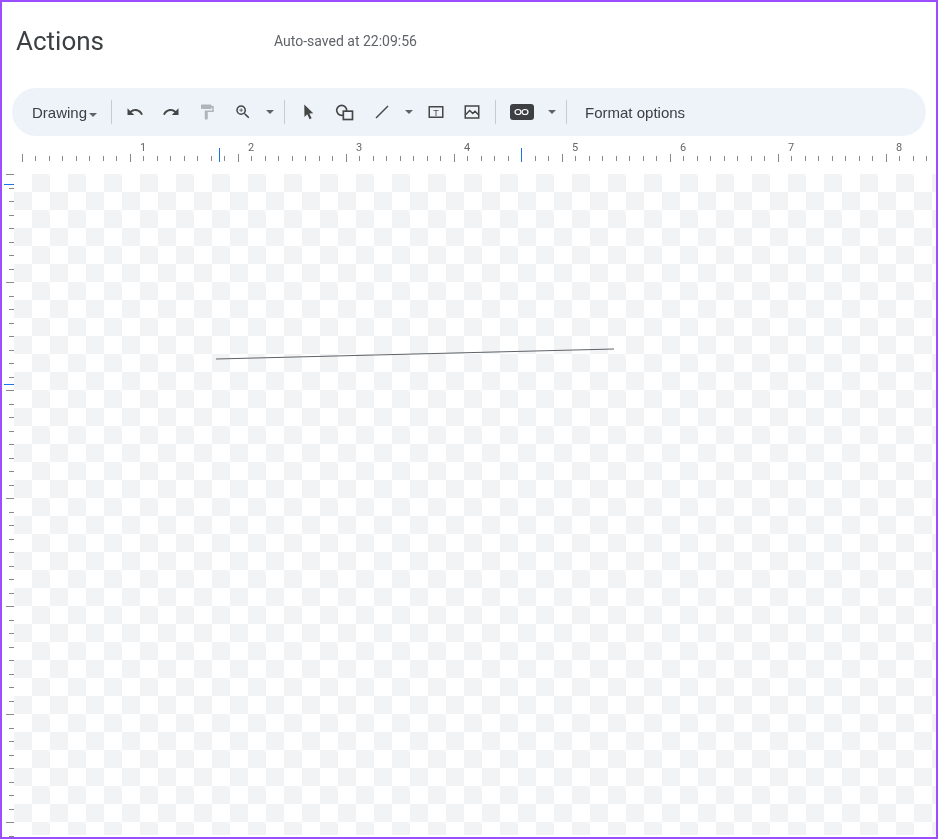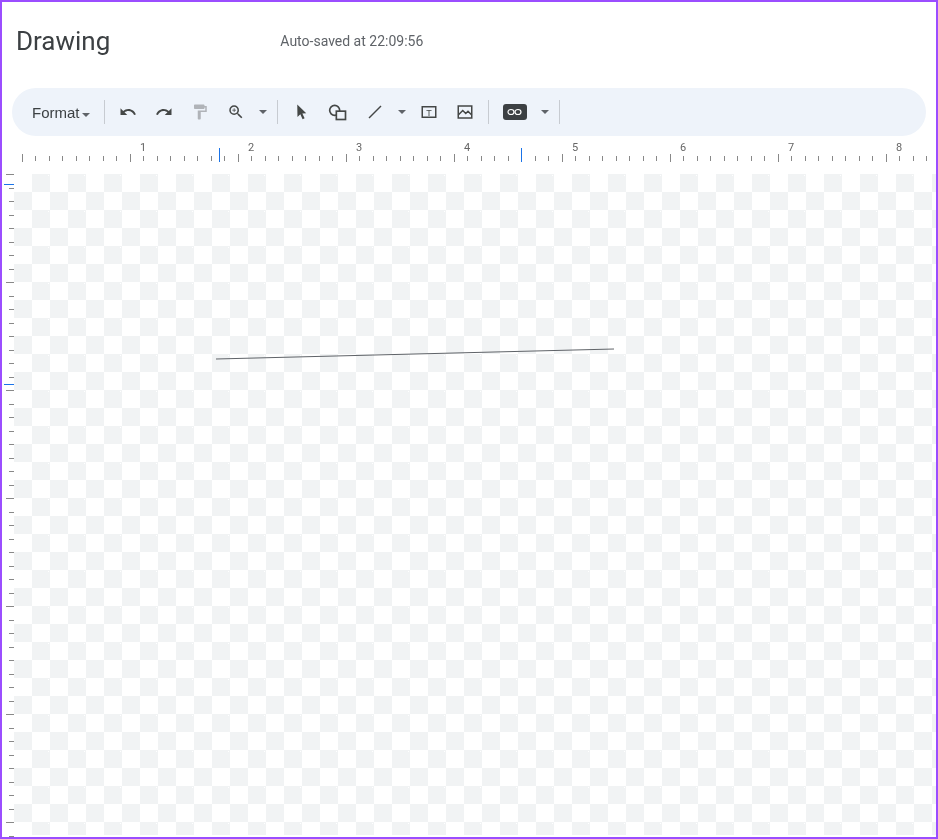--- a/index.html
+++ b/index.html
@@ -183,27 +183,27 @@
   justify-content: center;
   color: #fff;
   font-size: 9px;
   font-weight: bold;
 }
 </style>
 </head>
 <body>
 
 <div class="header">
-  <div class="title">Drawing</div>
+  <div class="title">Actions</div>
   <div class="autosave">Auto-saved at 22:09:56</div>
 </div>
 
 <div class="toolbar">
   <button class="tb-text-btn">
-    <span>Format</span>
+    <span>Drawing</span>
     <span>
       <svg width="8" height="5" viewBox="0 0 8 5">
           <path d="M0 0l4 4 4-4z" fill="#5f6368"></path>
         </svg>
     </span>
   </button>
   <div class="tb-sep"></div>
 
   <button class="tb-icon">
     <svg width="18" height="18" viewBox="0 0 24 24">
@@ -278,20 +278,21 @@
     </span>
   </button>
   <span class="tb-dropdown-arrow">
     <svg width="8" height="5" viewBox="0 0 8 5">
         <path d="M0 0l4 4 4-4z" fill="#5f6368"></path>
       </svg>
   </span>
 
   <div class="tb-sep"></div>
 
+  <button class="tb-format">Format options</button>
 </div>
 
 <div class="ruler-area">
   <div class="ruler-h" id="ruler-h">
       <div class="tick major" style="left: 9.5px;"></div>
       <div class="tick minor" style="left: 23px;"></div>
       <div class="tick minor" style="left: 36.5px;"></div>
       <div class="tick minor" style="left: 50px;"></div>
       <div class="tick minor" style="left: 63.5px;"></div>
       <div class="tick minor" style="left: 77px;"></div>

